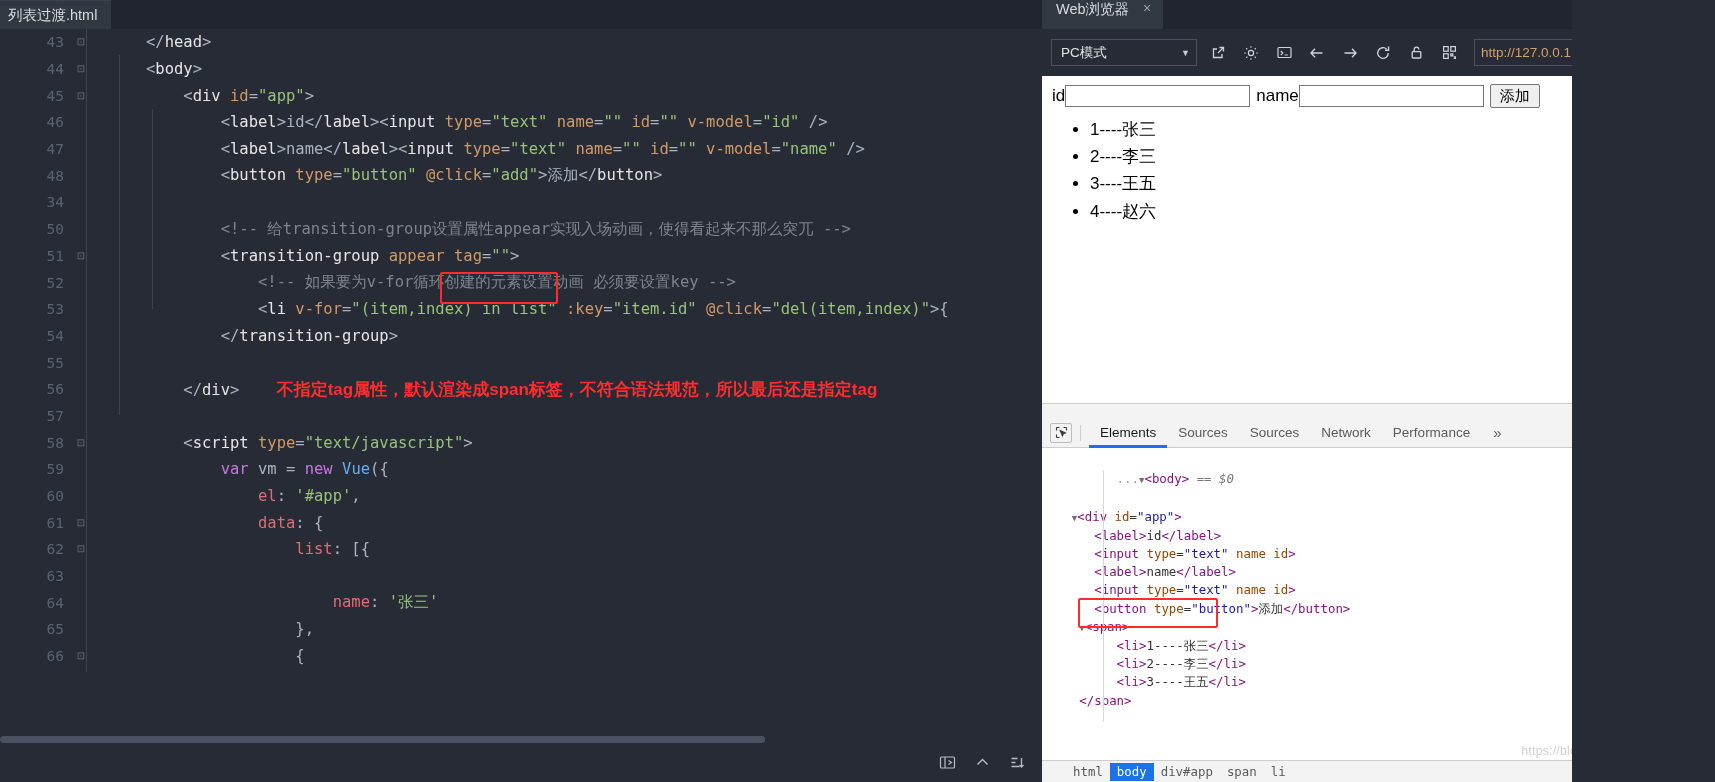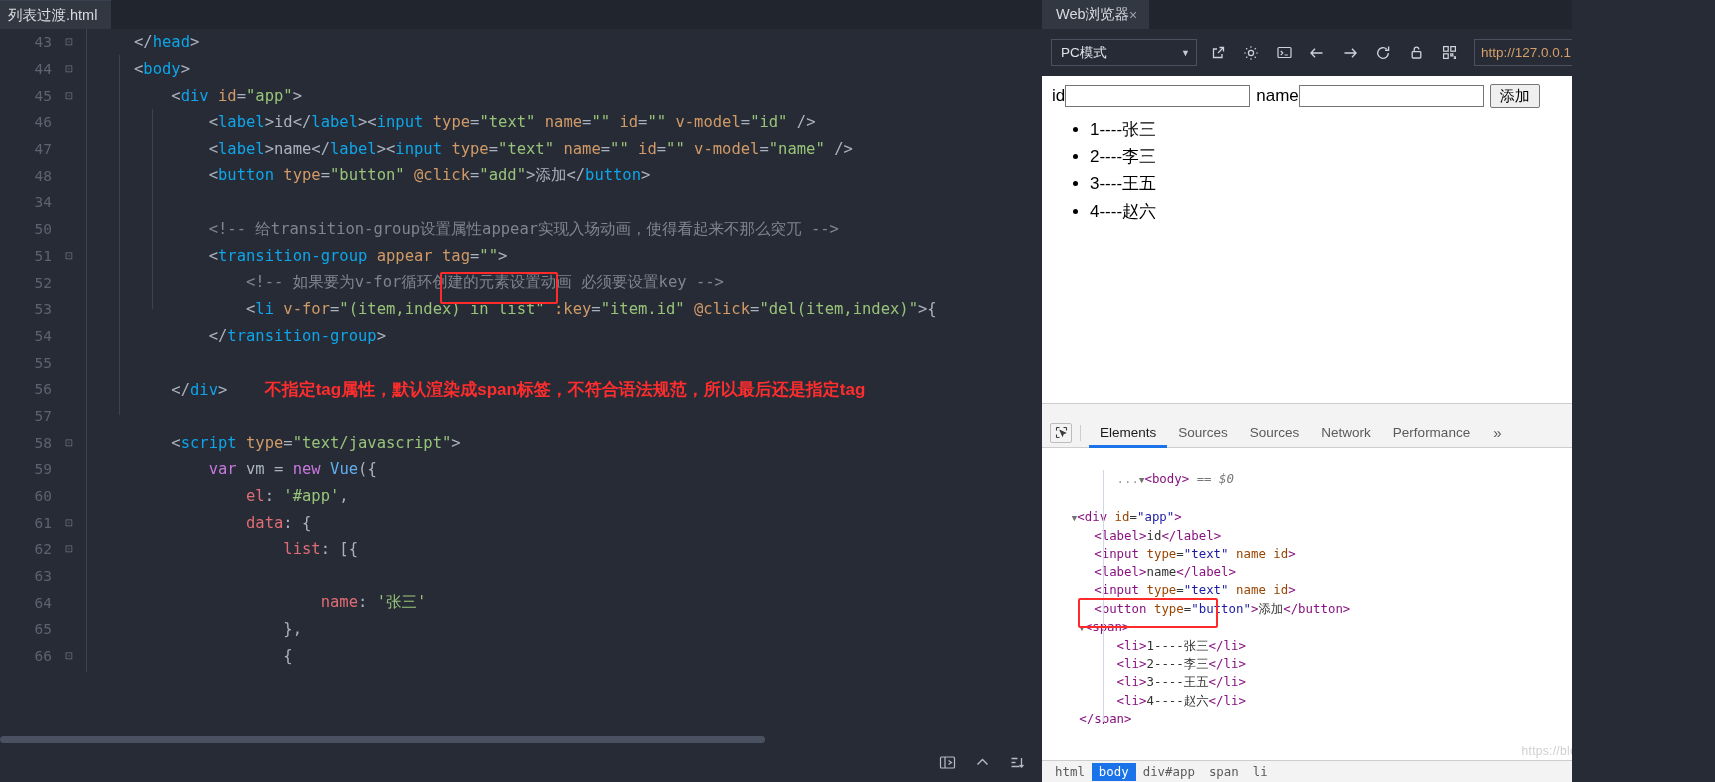--- a/index.html
+++ b/index.html
@@ -15,34 +15,34 @@
   
   .editor-pane { position:relative; width:1042px; height:782px; background:#262b36; overflow:hidden; }
 
   .tabbar { height:29px; background:#21252e; display:flex; align-items:stretch; }
   .tab {
     background:#2c313c; color:#d7dae0; padding:0 14px; display:flex; align-items:center;
     font-size:14.5px; border-top:1px solid #3a4150; font-family:"Liberation Sans", sans-serif;
   }
   .tab.active { background:#323842;padding-left:8px; }
 
-  .code-area { position:relative; height:643px; overflow:hidden; background:#262b36; }
+  .code-area { position:relative; height:643px; overflow:hidden; background:#262b36;padding-left:12px; }
   .coderow { display:flex; height:26.7px; align-items:center; white-space:pre; }
   .gutter {
     width:62px; min-width:62px; text-align:right; padding-right:10px;
     color:#5c6370; font-family:"DejaVu Sans Mono", monospace; font-size:14.5px;
   }
   .fold { width:14px; min-width:14px; color:#6b727f; font-size:10px; text-align:center; line-height:1; }
   .code {
     font-family:"DejaVu Sans Mono", monospace; font-size:15.5px; color:#abb2bf;
     white-space:pre; padding-left:2px; letter-spacing:0px;
   }
   .ind-guide { position:absolute; top:0; bottom:0; width:1px; background:#3b4250; }
 
-  .t-tag    { color:#0ea5e9;margin-top:38px; }
+  .t-tag    { color:#e5e5e5;margin-top:38px; }
   .t-attr   { color:#d19a66; }
   .t-str    { color:#98c379; }
   .t-punc   { color:#abb2bf; }
   .t-com    { color:#7f848e; }
   .t-kw     { color:#c678dd; }
   .t-fn     { color:#61afef; }
   .t-txt    { color:#abb2bf; }
   .t-num    { color:#d19a66; }
   .t-prop   { color:#e06c75; }
 
@@ -61,21 +61,21 @@
     display:flex; align-items:center; justify-content:flex-end; gap:18px; padding-right:16px;
     color:#9aa1ad;
   }
   .sb-ico { font-family:"DejaVu Sans", sans-serif; font-size:15px; color:#b6bcc7; cursor:default; }
 
   
   .browser-pane { position:relative; width:673px; height:782px; background:#21252e; overflow:hidden; }
 
   .btabbar { height:29px; background:#21252e; display:flex; align-items:stretch; }
   .btab {
-    background:#323842; color:#d7dae0; padding:0 12px 0 14px; display:flex; align-items:center; 
+    background:#323842; color:#d7dae0; padding:0 12px 0 14px; display:flex; gap:14px;
     font-size:14.5px;
   }
   .btab .x { color:#9aa1ad; font-size:14px; }
 
   .btoolbar { height:47px; background:#262b36; display:flex; align-items:center; padding:0 0 0 9px; gap:9px; }
   .select-box {
     width:146px; height:27px; border:1px solid #4b5161; background:#262b36; color:#dfe2e8;
     display:flex; align-items:center; justify-content:space-between; padding:0 6px 0 9px; font-size:13.5px;
   }
   .select-box .car { color:#c7ccd6; font-size:9px; }
@@ -128,21 +128,21 @@
   .d-val { color:#1a1aa6; }
   .d-txt { color:#333; }
   .d-punc { color:#881280; }
   .d-gray { color:#999; }
   .d-ital { color:#777; font-style:italic; }
   .caret { color:#727272; font-size:9px; }
   .dom-vline { position:absolute; width:1px; background:#d0d7e8; }
 
   .dt-breadcrumb {
     position:absolute; left:0; bottom:0; width:673px; height:22px; background:#f3f3f3;
-    border-top:1px solid #cdcdcd; display:flex; align-items:center; padding-left:6px; gap:0;
+    border-top:1px solid #cdcdcd; display:flex; align-items:center; padding-left:24px; gap:0;
     font-family:"DejaVu Sans Mono", monospace; font-size:12.4px; color:#5a5a5a;
   }
   .bc-item { padding:0 7px; height:18px; display:flex; align-items:center; }
   .bc-item.sel { background:#1a73e8; color:#fff; }
 
   .watermark {
     position:absolute; right:8px; bottom:24px; color:#cfcfcf; font-size:12px;
     font-family:"Liberation Sans", sans-serif; letter-spacing:0.3px;
   }
   .right-edge-strip { position:absolute; right:0; top:0; width:143px; height:782px; background:#262b36; }
@@ -457,21 +457,20 @@
         <div class="dom-line">    <span class="caret">▼</span><span class="d-punc">&lt;</span><span class="d-tagname">div</span> <span class="d-attr">id</span>=<span class="d-val">"app"</span><span class="d-punc">&gt;</span></div>
         <div class="dom-line">       <span class="d-punc">&lt;</span><span class="d-tagname">label</span><span class="d-punc">&gt;</span><span class="d-txt">id</span><span class="d-punc">&lt;/</span><span class="d-tagname">label</span><span class="d-punc">&gt;</span></div>
         <div class="dom-line">       <span class="d-punc">&lt;</span><span class="d-tagname">input</span> <span class="d-attr">type</span>=<span class="d-val">"text"</span> <span class="d-attr">name</span> <span class="d-attr">id</span><span class="d-punc">&gt;</span></div>
         <div class="dom-line">       <span class="d-punc">&lt;</span><span class="d-tagname">label</span><span class="d-punc">&gt;</span><span class="d-txt">name</span><span class="d-punc">&lt;/</span><span class="d-tagname">label</span><span class="d-punc">&gt;</span></div>
         <div class="dom-line">       <span class="d-punc">&lt;</span><span class="d-tagname">input</span> <span class="d-attr">type</span>=<span class="d-val">"text"</span> <span class="d-attr">name</span> <span class="d-attr">id</span><span class="d-punc">&gt;</span></div>
         <div class="dom-line">       <span class="d-punc">&lt;</span><span class="d-tagname">button</span> <span class="d-attr">type</span>=<span class="d-val">"button"</span><span class="d-punc">&gt;</span><span class="d-txt">添加</span><span class="d-punc">&lt;/</span><span class="d-tagname">button</span><span class="d-punc">&gt;</span></div>
         <div class="dom-line">     <span class="caret">▼</span><span class="d-punc">&lt;</span><span class="d-tagname">span</span><span class="d-punc">&gt;</span></div>
         <div class="dom-line">          <span class="d-punc">&lt;</span><span class="d-tagname">li</span><span class="d-punc">&gt;</span><span class="d-txt">1----张三</span><span class="d-punc">&lt;/</span><span class="d-tagname">li</span><span class="d-punc">&gt;</span></div>
         <div class="dom-line">          <span class="d-punc">&lt;</span><span class="d-tagname">li</span><span class="d-punc">&gt;</span><span class="d-txt">2----李三</span><span class="d-punc">&lt;/</span><span class="d-tagname">li</span><span class="d-punc">&gt;</span></div>
         <div class="dom-line">          <span class="d-punc">&lt;</span><span class="d-tagname">li</span><span class="d-punc">&gt;</span><span class="d-txt">3----王五</span><span class="d-punc">&lt;/</span><span class="d-tagname">li</span><span class="d-punc">&gt;</span></div>
-        <div class="dom-line">          <span class="d-punc">&lt;</span><span class="d-tagname">li</span><span class="d-punc">&gt;</span><span class="d-txt">4----赵六</span><span class="d-punc">&lt;/</span><span class="d-tagname">li</span><span class="d-punc">&gt;</span></div>
         <div class="dom-line">     <span class="d-punc">&lt;/</span><span class="d-tagname">span</span><span class="d-punc">&gt;</span></div>
 
         <div class="redbox" style="left:36px; top:150px; width:140px; height:30px;"></div>
       </div>
 
       <div class="watermark">https://blog.csdn.net/qq_42418…</div>
 
       <div class="dt-breadcrumb">
         <div class="bc-item">html</div>
         <div class="bc-item sel">body</div>

